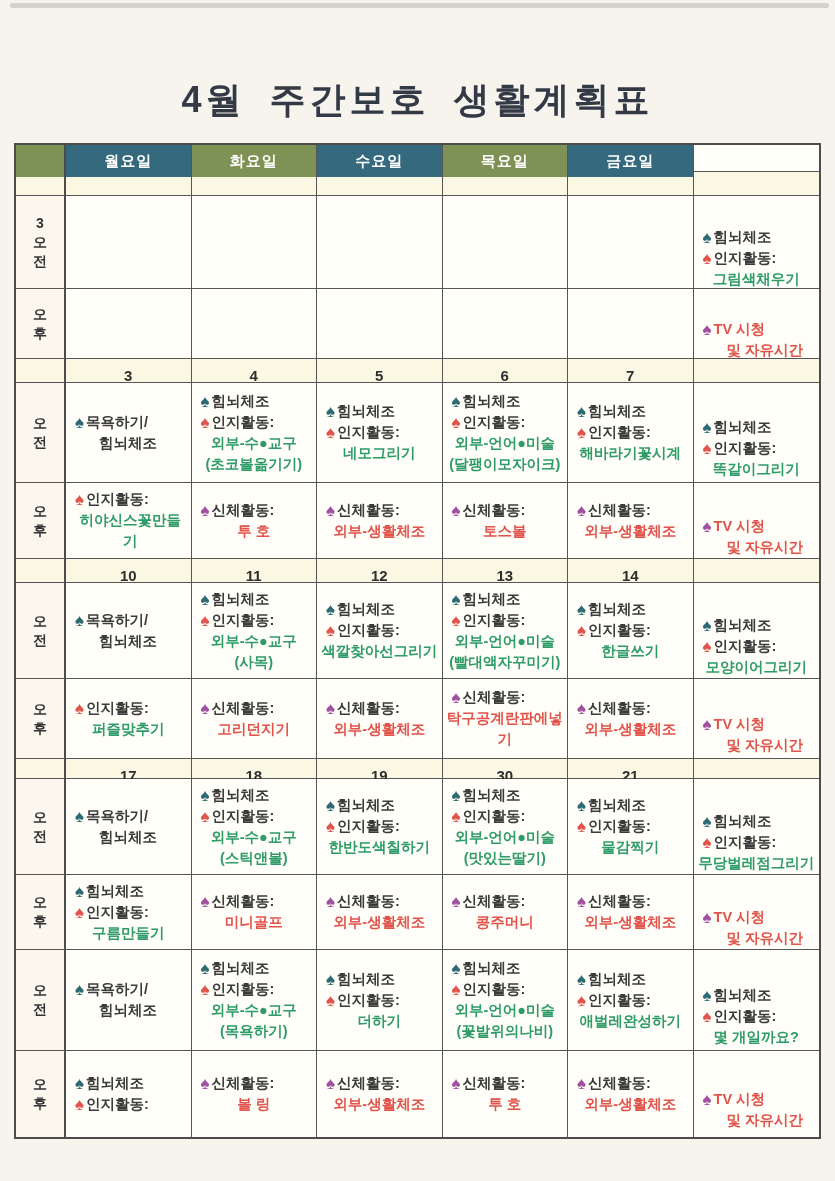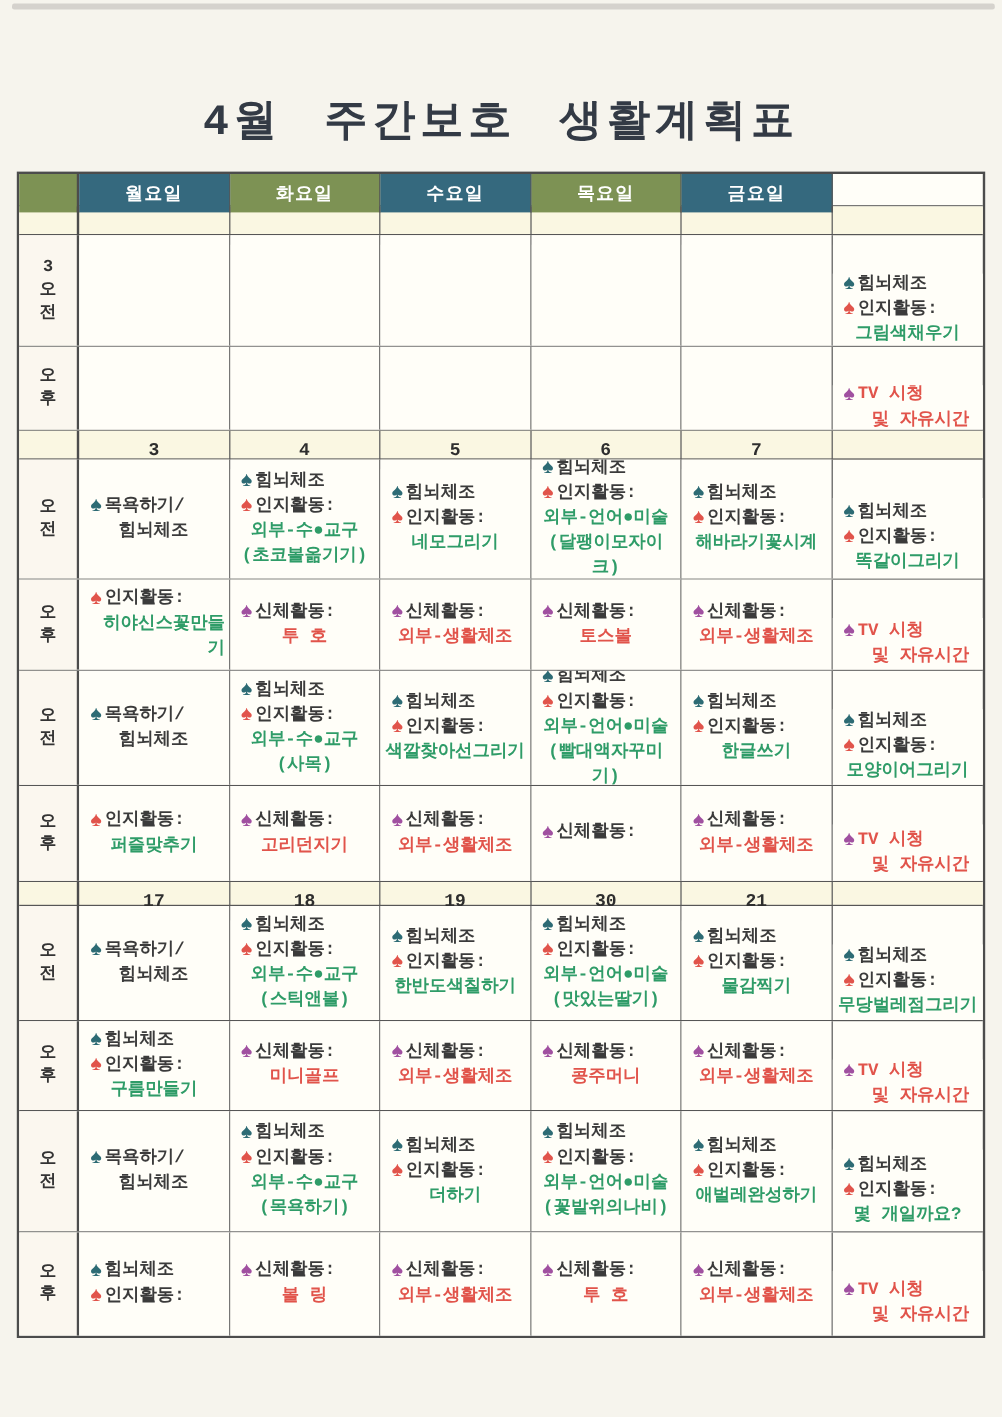--- a/index.html
+++ b/index.html
@@ -1,21 +1,21 @@
 <!DOCTYPE html>
 <html style="--header_blue: #35697e; --header_green: #7d9254; --teal: #2d6b74; --red: #e1544b; --purple: #a050a0; --green: #2f9c68; --dark: #3b3b3b; --date_row_bg: #faf7e2; --label_bg: #fbf7ef; --cell_bg: #fffef8;"><head>
 <meta charset="utf-8">
 <style>
   * { margin:0; padding:0; box-sizing:border-box; }
   html,body { background:#e9e7e1; }
   .page {
     position:relative;
     width:835px; height:1181px;
     background:#f6f4ed;
-    font-family:Liberation Mono, monospace;
+    font-family:Liberation Sans, sans-serif;
     overflow:hidden;
   }
   .scan-edge {
     position:absolute; top:3px; left:10px; right:6px; height:5px;
     background:#b9b7b2; opacity:.55; border-radius:2px;
   }
   .title {
     position:absolute; top:76px; left:0; width:100%;
     text-align:center;
     font-size:36px; font-weight:800; letter-spacing:4px; word-spacing:10px;
@@ -66,21 +66,21 @@
     background:var(--cell_bg);
     display:flex; flex-direction:column; justify-content:center;
     padding:5px 3px;
   }
   .line {
     display:flex; align-items:baseline; justify-content:center;
     gap:2px; line-height:21px; font-size:14.5px; font-weight:600;
     text-align:center;
   }
   .line.has-spade { justify-content:flex-start; padding-left:6px; text-align:left; }
-  .line.left   { justify-content:flex-start; padding-left:4px; text-align:right; }
+  .line.left   { justify-content:flex-start; padding-left:4px; text-align:center; }
   .line.indent { justify-content:flex-start; padding-left:30px; text-align:right; }
   .spade { font-size:17px; line-height:20px; transform:translateY(1px); }
   .sp-teal   { color:var(--teal); }
   .sp-red    { color:var(--red); }
   .sp-purple { color:var(--purple); }
   .t-dark  { color:var(--dark); }
   .t-green { color:var(--green); }
   .t-red   { color:var(--red); }
 </style>
 </head>
@@ -303,20 +303,29 @@
           <div class="cell act-cell">
             <div class="line has-spade">
               <div class="spade sp-purple">♠</div>
               <div class="txt t-red">TV 시청</div>
             </div>
             <div class="line indent">
               <div class="txt t-red">및 자유시간</div>
             </div>
           </div>
         </div>
+        <div class="row date-row" style="height: 24px;">
+          <div class="cell date-cell"></div>
+          <div class="cell date-cell">10</div>
+          <div class="cell date-cell">11</div>
+          <div class="cell date-cell">12</div>
+          <div class="cell date-cell">13</div>
+          <div class="cell date-cell">14</div>
+          <div class="cell date-cell">15</div>
+        </div>
         <div class="row" style="height: 96px;">
           <div class="cell label-cell">
             <div class="label-char">오</div>
             <div class="label-char">전</div>
           </div>
           <div class="cell act-cell">
             <div class="line has-spade">
               <div class="spade sp-teal">♠</div>
               <div class="txt t-dark">목욕하기/</div>
             </div>
@@ -425,20 +434,23 @@
               <div class="txt t-dark">신체활동:</div>
             </div>
             <div class="line">
               <div class="txt t-red">외부-생활체조</div>
             </div>
           </div>
           <div class="cell act-cell">
             <div class="line has-spade">
               <div class="spade sp-purple">♠</div>
               <div class="txt t-dark">신체활동:</div>
+            </div>
+            <div class="line">
+              <div class="txt t-red">탁구공계란판에넣기</div>
             </div>
           </div>
           <div class="cell act-cell">
             <div class="line has-spade">
               <div class="spade sp-purple">♠</div>
               <div class="txt t-dark">신체활동:</div>
             </div>
             <div class="line">
               <div class="txt t-red">외부-생활체조</div>
             </div>

